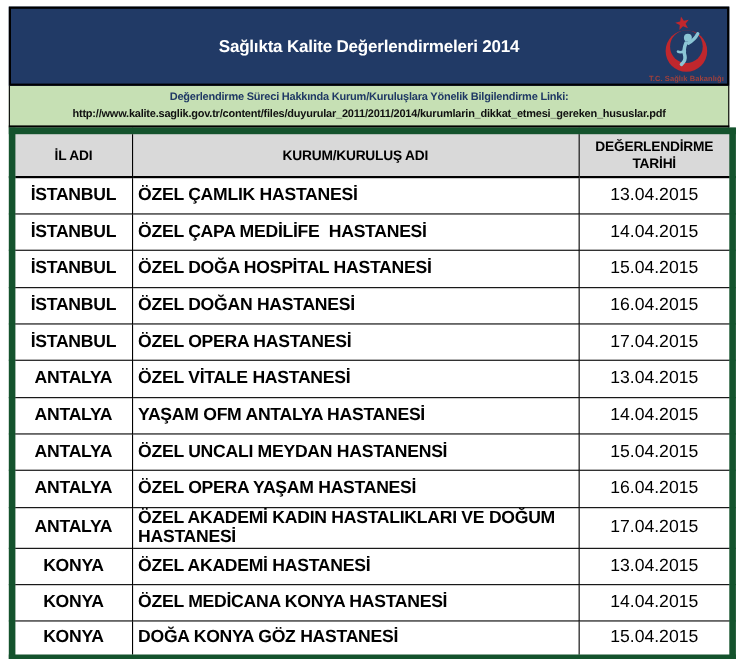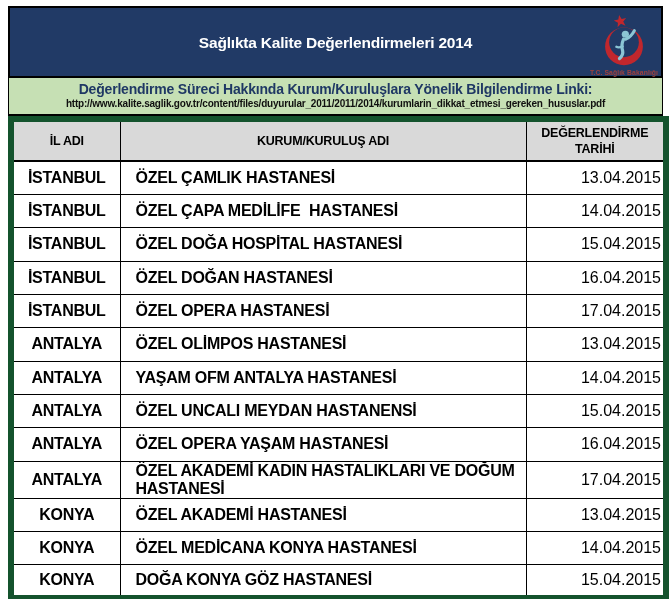--- a/index.html
+++ b/index.html
@@ -35,21 +35,21 @@
     white-space:nowrap;letter-spacing:0.1px;
   }
 
   
   .info-banner{
     background:var(--green);
     border-left:1px solid #000;border-right:1px solid #000;border-bottom:2px solid #000;
     text-align:center;padding:3px 2px 4px 2px;height:38px;
   }
   .info-label{
-    color:#1F3864;font-weight:bold;font-size:14px;line-height:16px;letter-spacing:-0.2px;
+    color:#1F3864;font-weight:bold;font-size:10px;line-height:16px;letter-spacing:-0.2px;
   }
   .info-url{
     color:#101010;font-weight:bold;font-size:10px;line-height:14px;letter-spacing:-0.2px;
   }
 
   
   table{
     width:655px;border-collapse:collapse;table-layout:fixed;
     border:6px solid #14532d;
   }
@@ -57,22 +57,22 @@
   th{
     background:var(--gray);border:1px solid #000;border-bottom:2px solid #000;
     height:42px;font-size:12.5px;font-weight:bold;color:#000;
     text-align:center;letter-spacing:-0.2px;line-height:16px;padding:2px;
   }
   td{
     border:1px solid #000;height:33.35px;color:#000;
     font-size:16px;font-weight:bold;letter-spacing:-0.25px;
     text-align:center;vertical-align:middle;padding:0 2px;
   }
-  td.inst{text-align:left;padding-left:15px;white-space:pre-wrap;}
-  td.date{font-weight:normal;letter-spacing:0;text-align:right;}
+  td.inst{text-align:left;padding-left:5px;white-space:pre-wrap;}
+  td.date{font-weight:normal;letter-spacing:0;}
 </style>
 </head>
 <body>
 
 <div class="page">
 
   <div class="header-box">
     <div class="title-line">Sağlıkta Kalite Değerlendirmeleri 2014</div>
 
     <div class="logo-wrap">
@@ -135,21 +135,21 @@
           <td class="inst">ÖZEL DOĞAN HASTANESİ</td>
           <td class="date">16.04.2015</td>
         </tr>
         <tr>
           <td>İSTANBUL</td>
           <td class="inst">ÖZEL OPERA HASTANESİ</td>
           <td class="date">17.04.2015</td>
         </tr>
         <tr>
           <td>ANTALYA</td>
-          <td class="inst">ÖZEL OLİMPOS HASTANESİ</td>
+          <td class="inst">ÖZEL VİTALE HASTANESİ</td>
           <td class="date">13.04.2015</td>
         </tr>
         <tr>
           <td>ANTALYA</td>
           <td class="inst">YAŞAM OFM ANTALYA HASTANESİ</td>
           <td class="date">14.04.2015</td>
         </tr>
         <tr>
           <td>ANTALYA</td>
           <td class="inst">ÖZEL UNCALI MEYDAN HASTANENSİ</td>

